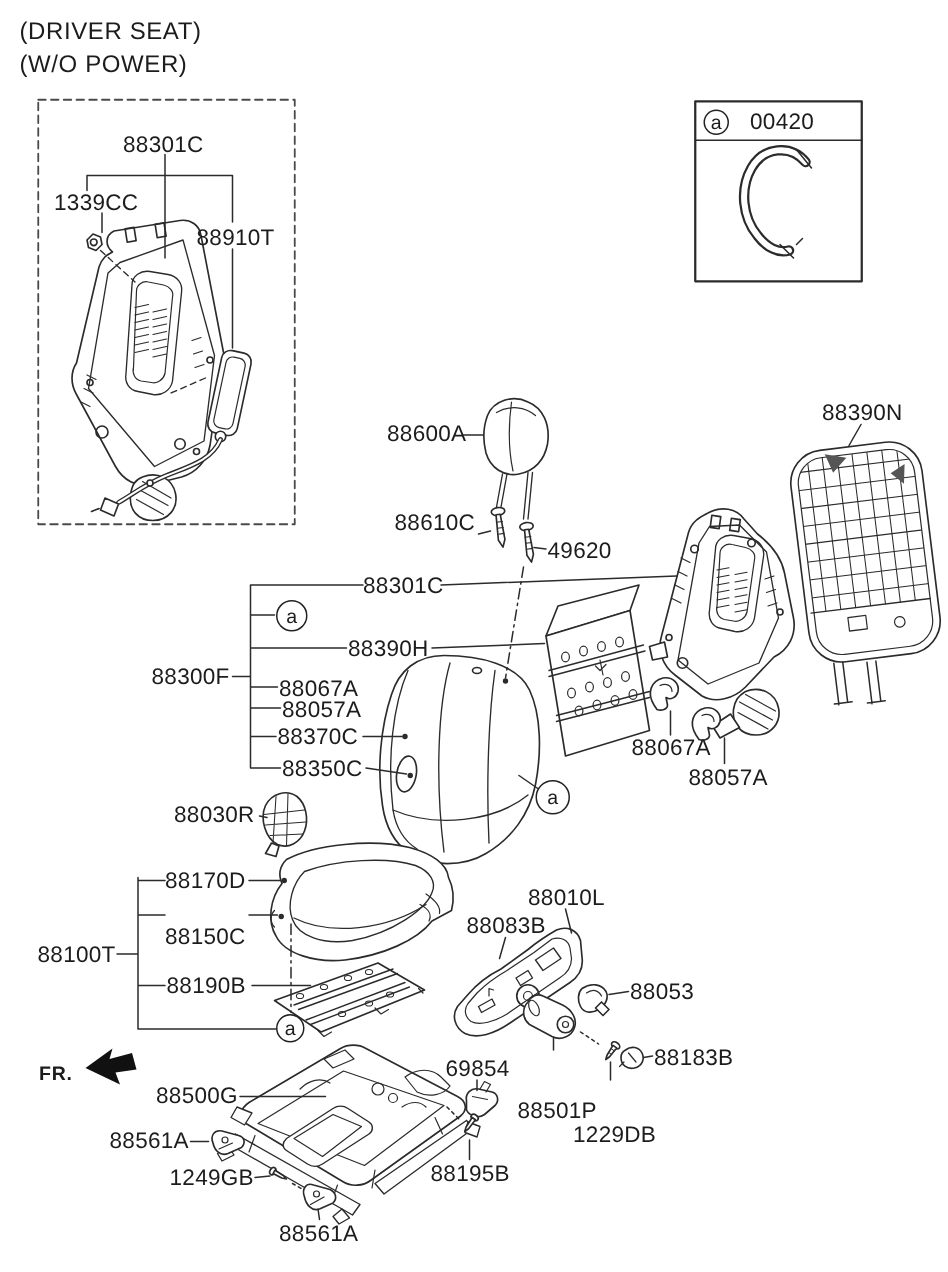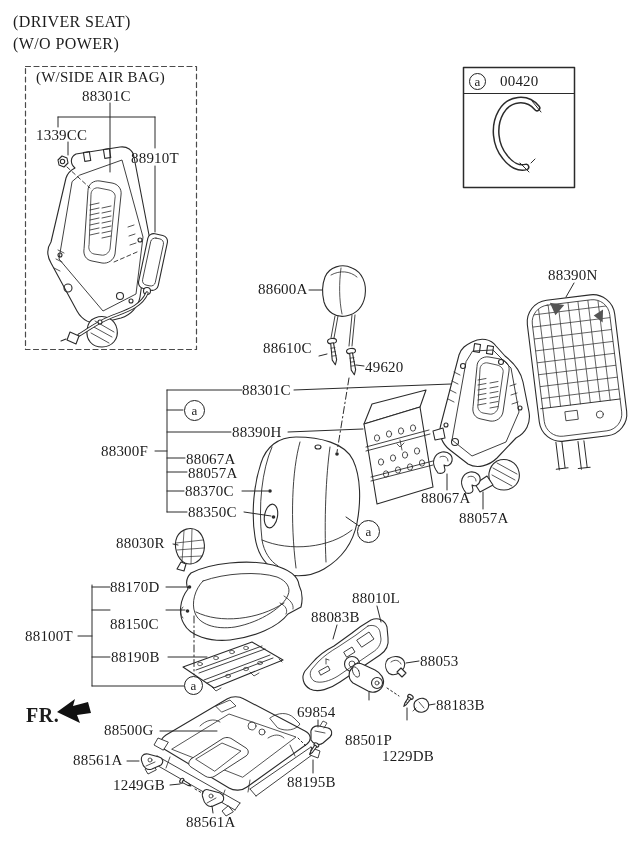--- a/index.html
+++ b/index.html
@@ -1,21 +1,21 @@
 <!DOCTYPE html>
 <html><head>
 <meta charset="utf-8">
 <style>
   html,body{margin:0;padding:0;background:#fff;}
   .stage{position:relative;width:632px;height:848px;background:#fff;overflow:hidden;
-         font-family:Liberation Serif, serif;color:#1c1c1c;}
+         font-family:Liberation Sans, sans-serif;color:#1c1c1c;}
   .stage svg{position:absolute;left:0;top:0;}
   .lbl{position:absolute;font-size:15px;line-height:17px;letter-spacing:.2px;white-space:nowrap;z-index:3;}
   .title{font-size:16px;letter-spacing:.4px;}
-  .fr{font-weight:bold;font-size:20px;letter-spacing:.5px;}
+  .fr{font-weight:bold;font-size:13px;letter-spacing:.5px;}
   .marker{position:absolute;box-sizing:border-box;border:1.4px solid #222;border-radius:50%;
           background:#fff;display:flex;align-items:center;justify-content:center;
           font-size:13px;line-height:13px;z-index:3;}
 </style>
 </head>
 <body>
 
 <div class="stage">
 
 <svg width="632" height="848" viewBox="0 0 632 848">
@@ -284,21 +284,20 @@
             <circle cx="189.5" cy="587" r="1.8"></circle>
         <circle cx="187.5" cy="611" r="1.8"></circle>
       </g>
     </g>
   </g>
 </svg>
 
 <div class="lbl title" style="left:13px;top:13px">(DRIVER SEAT)</div>
 <div class="lbl title" style="left:13px;top:35px">(W/O POWER)</div>
 
-<div class="lbl" style="left:36px;top:69px">(W/SIDE AIR BAG)</div>
 <div class="lbl" style="left:82px;top:88px">88301C</div>
 <div class="lbl" style="left:36px;top:127px">1339CC</div>
 <div class="lbl" style="left:131px;top:150px">88910T</div>
 
 <div class="lbl" style="left:500px;top:73px">00420</div>
 
 <div class="lbl" style="left:258px;top:281px">88600A</div>
 <div class="lbl" style="left:263px;top:340px">88610C</div>
 <div class="lbl" style="left:365px;top:359px">49620</div>
 

